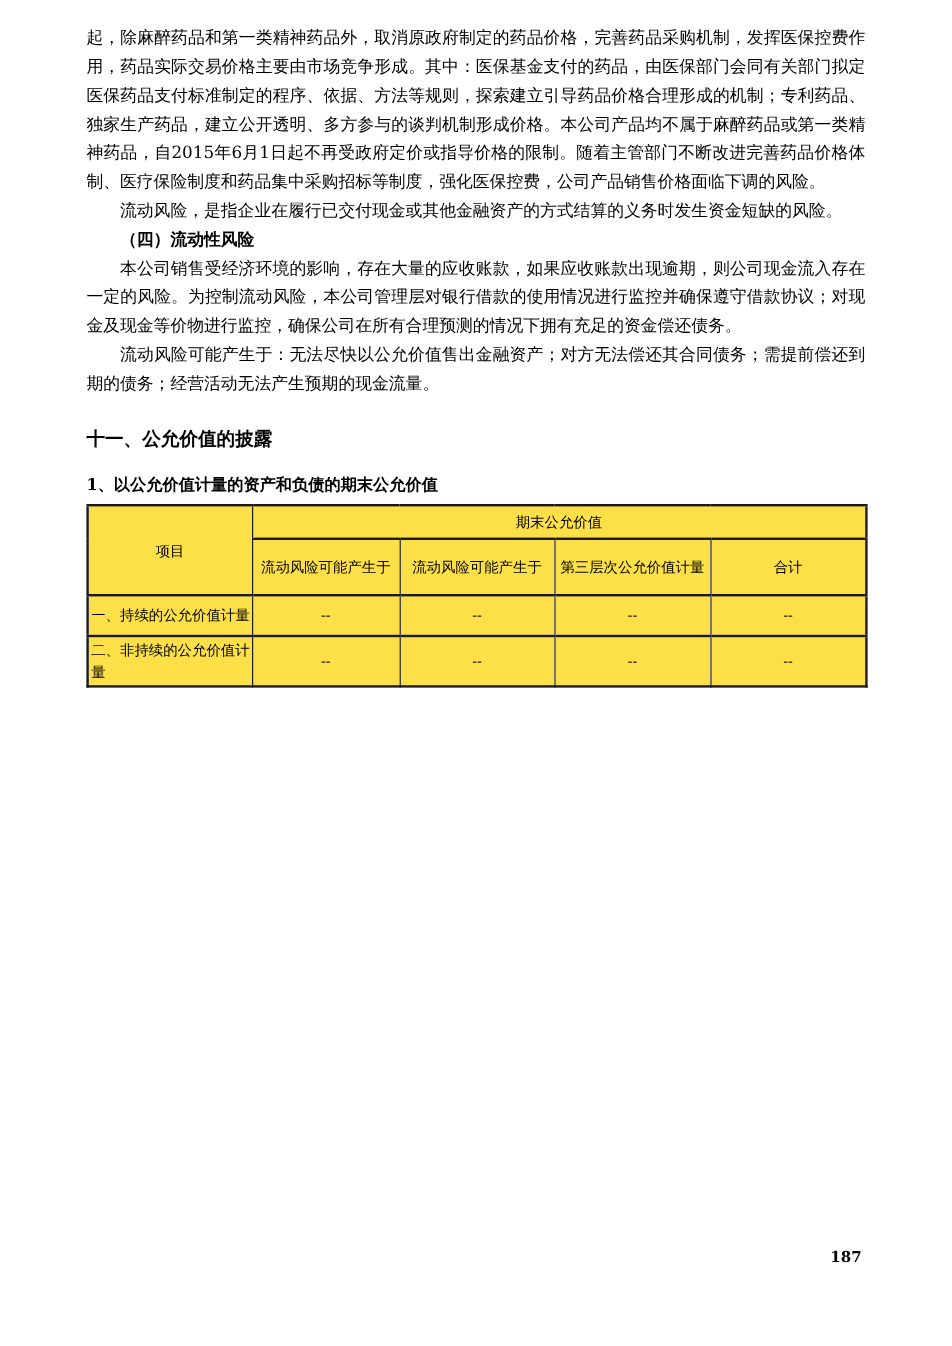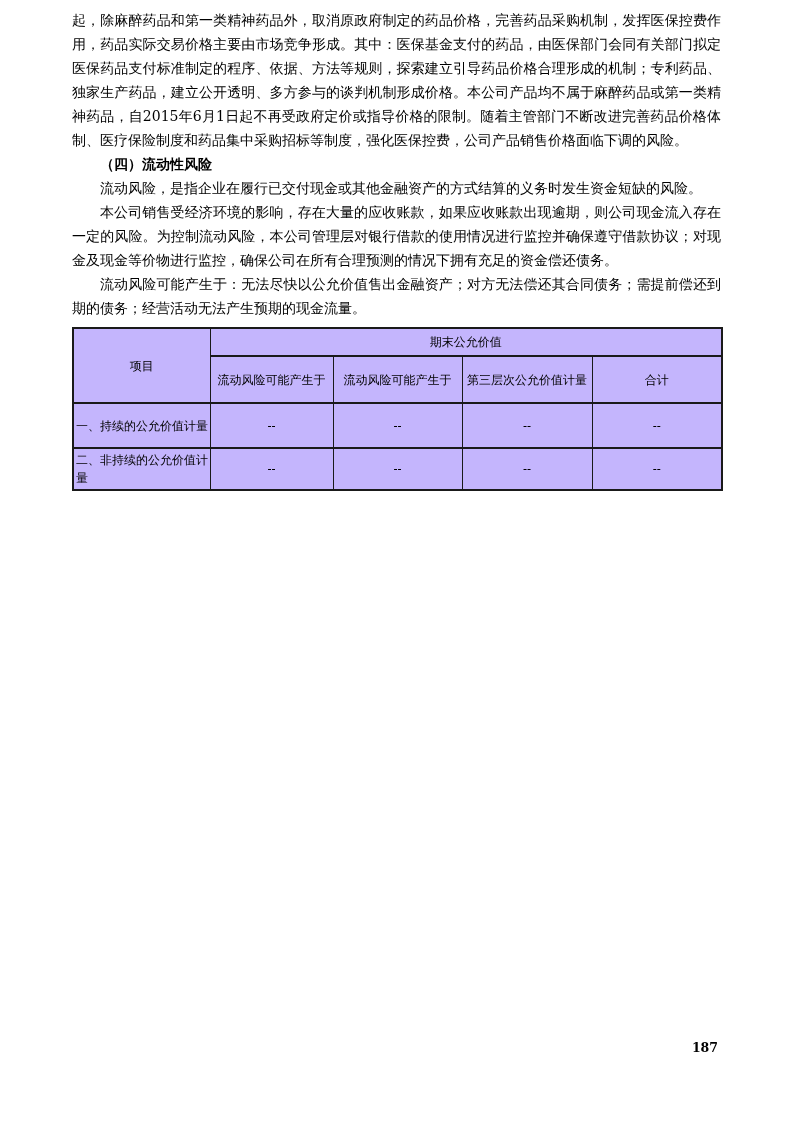--- a/index.html
+++ b/index.html
@@ -27,21 +27,21 @@
     font-size: 12.5px;
     line-height: 17px;
     border-bottom: 1px solid #000000;
     padding-bottom: 7px;
   }
   p.body-text {
     font-size: 14px;
     line-height: 24px;
     text-align: justify;
   }
-  p.first-para { margin-top: 8px; }
+  p.first-para { margin-top: 20px; }
   .indent2 { text-indent: 2em; }
   .bold { font-weight: bold; }
   h2.section-heading {
     margin-top: 24px;
     font-size: 15.5px;
     font-weight: bold;
     line-height: 20px;
   }
   h3.section-subheading {
     margin-top: 19px;
@@ -58,32 +58,32 @@
   table.fv-table {
     margin-top: 7px;
     width: 649px;
     border-collapse: collapse;
     table-layout: fixed;
     border: 2px solid #1a1a1a;
   }
   table.fv-table td, table.fv-table th {
     border: 1px solid #1a1a1a;
     border-top-width: 2px;
-    background: #c4b5fd;
+    background: #fde047;
     font-size: 12px;
     font-weight: normal;
     line-height: 18px;
     vertical-align: middle;
     text-align: center;
     padding: 2px;
     overflow: hidden;
   }
   table.fv-table tr.group-row td { height: 28px; }
   table.fv-table tr.head-row td { height: 47px; }
-  table.fv-table tr.data-row-1 td { height: 45px; }
+  table.fv-table tr.data-row-1 td { height: 34px; }
   table.fv-table tr.data-row-2 td { height: 42px; }
   table.fv-table td.row-label {
     text-align: left;
     padding-left: 2px;
     padding-right: 1px;
   }
   .page-number {
     position: absolute;
     top: 1040px;
     right: 75px;
@@ -92,25 +92,27 @@
   }
 </style>
 </head>
 <body>
 
 <div class="page">
   <div class="content">
 
 
     <p class="body-text first-para">起，除麻醉药品和第一类精神药品外，取消原政府制定的药品价格，完善药品采购机制，发挥医保控费作用，药品实际交易价格主要由市场竞争形成。其中：医保基金支付的药品，由医保部门会同有关部门拟定医保药品支付标准制定的程序、依据、方法等规则，探索建立引导药品价格合理形成的机制；专利药品、独家生产药品，建立公开透明、多方参与的谈判机制形成价格。本公司产品均不属于麻醉药品或第一类精神药品，自2015年6月1日起不再受政府定价或指导价格的限制。随着主管部门不断改进完善药品价格体制、医疗保险制度和药品集中采购招标等制度，强化医保控费，公司产品销售价格面临下调的风险。</p>
+    <p class="body-text indent2">流动风险，是指企业在履行已交付现金或其他金融资产的方式结算的义务时发生资金短缺的风险。</p>
     <p class="body-text indent2 bold">（四）流动性风险</p>
-    <p class="body-text indent2">流动风险，是指企业在履行已交付现金或其他金融资产的方式结算的义务时发生资金短缺的风险。</p>
     <p class="body-text indent2">本公司销售受经济环境的影响，存在大量的应收账款，如果应收账款出现逾期，则公司现金流入存在一定的风险。为控制流动风险，本公司管理层对银行借款的使用情况进行监控并确保遵守借款协议；对现金及现金等价物进行监控，确保公司在所有合理预测的情况下拥有充足的资金偿还债务。</p>
     <p class="body-text indent2">流动风险可能产生于：无法尽快以公允价值售出金融资产；对方无法偿还其合同债务；需提前偿还到期的债务；经营活动无法产生预期的现金流量。</p>
 
+    <h2 class="section-heading">十一、公允价值的披露</h2>
+    <h3 class="section-subheading">1、以公允价值计量的资产和负债的期末公允价值</h3>
 
 
     <table class="fv-table">
       <colgroup>
         <col style="width:137px">
         <col style="width:123px">
         <col style="width:129px">
         <col style="width:130px">
         <col style="width:130px">
       </colgroup>

